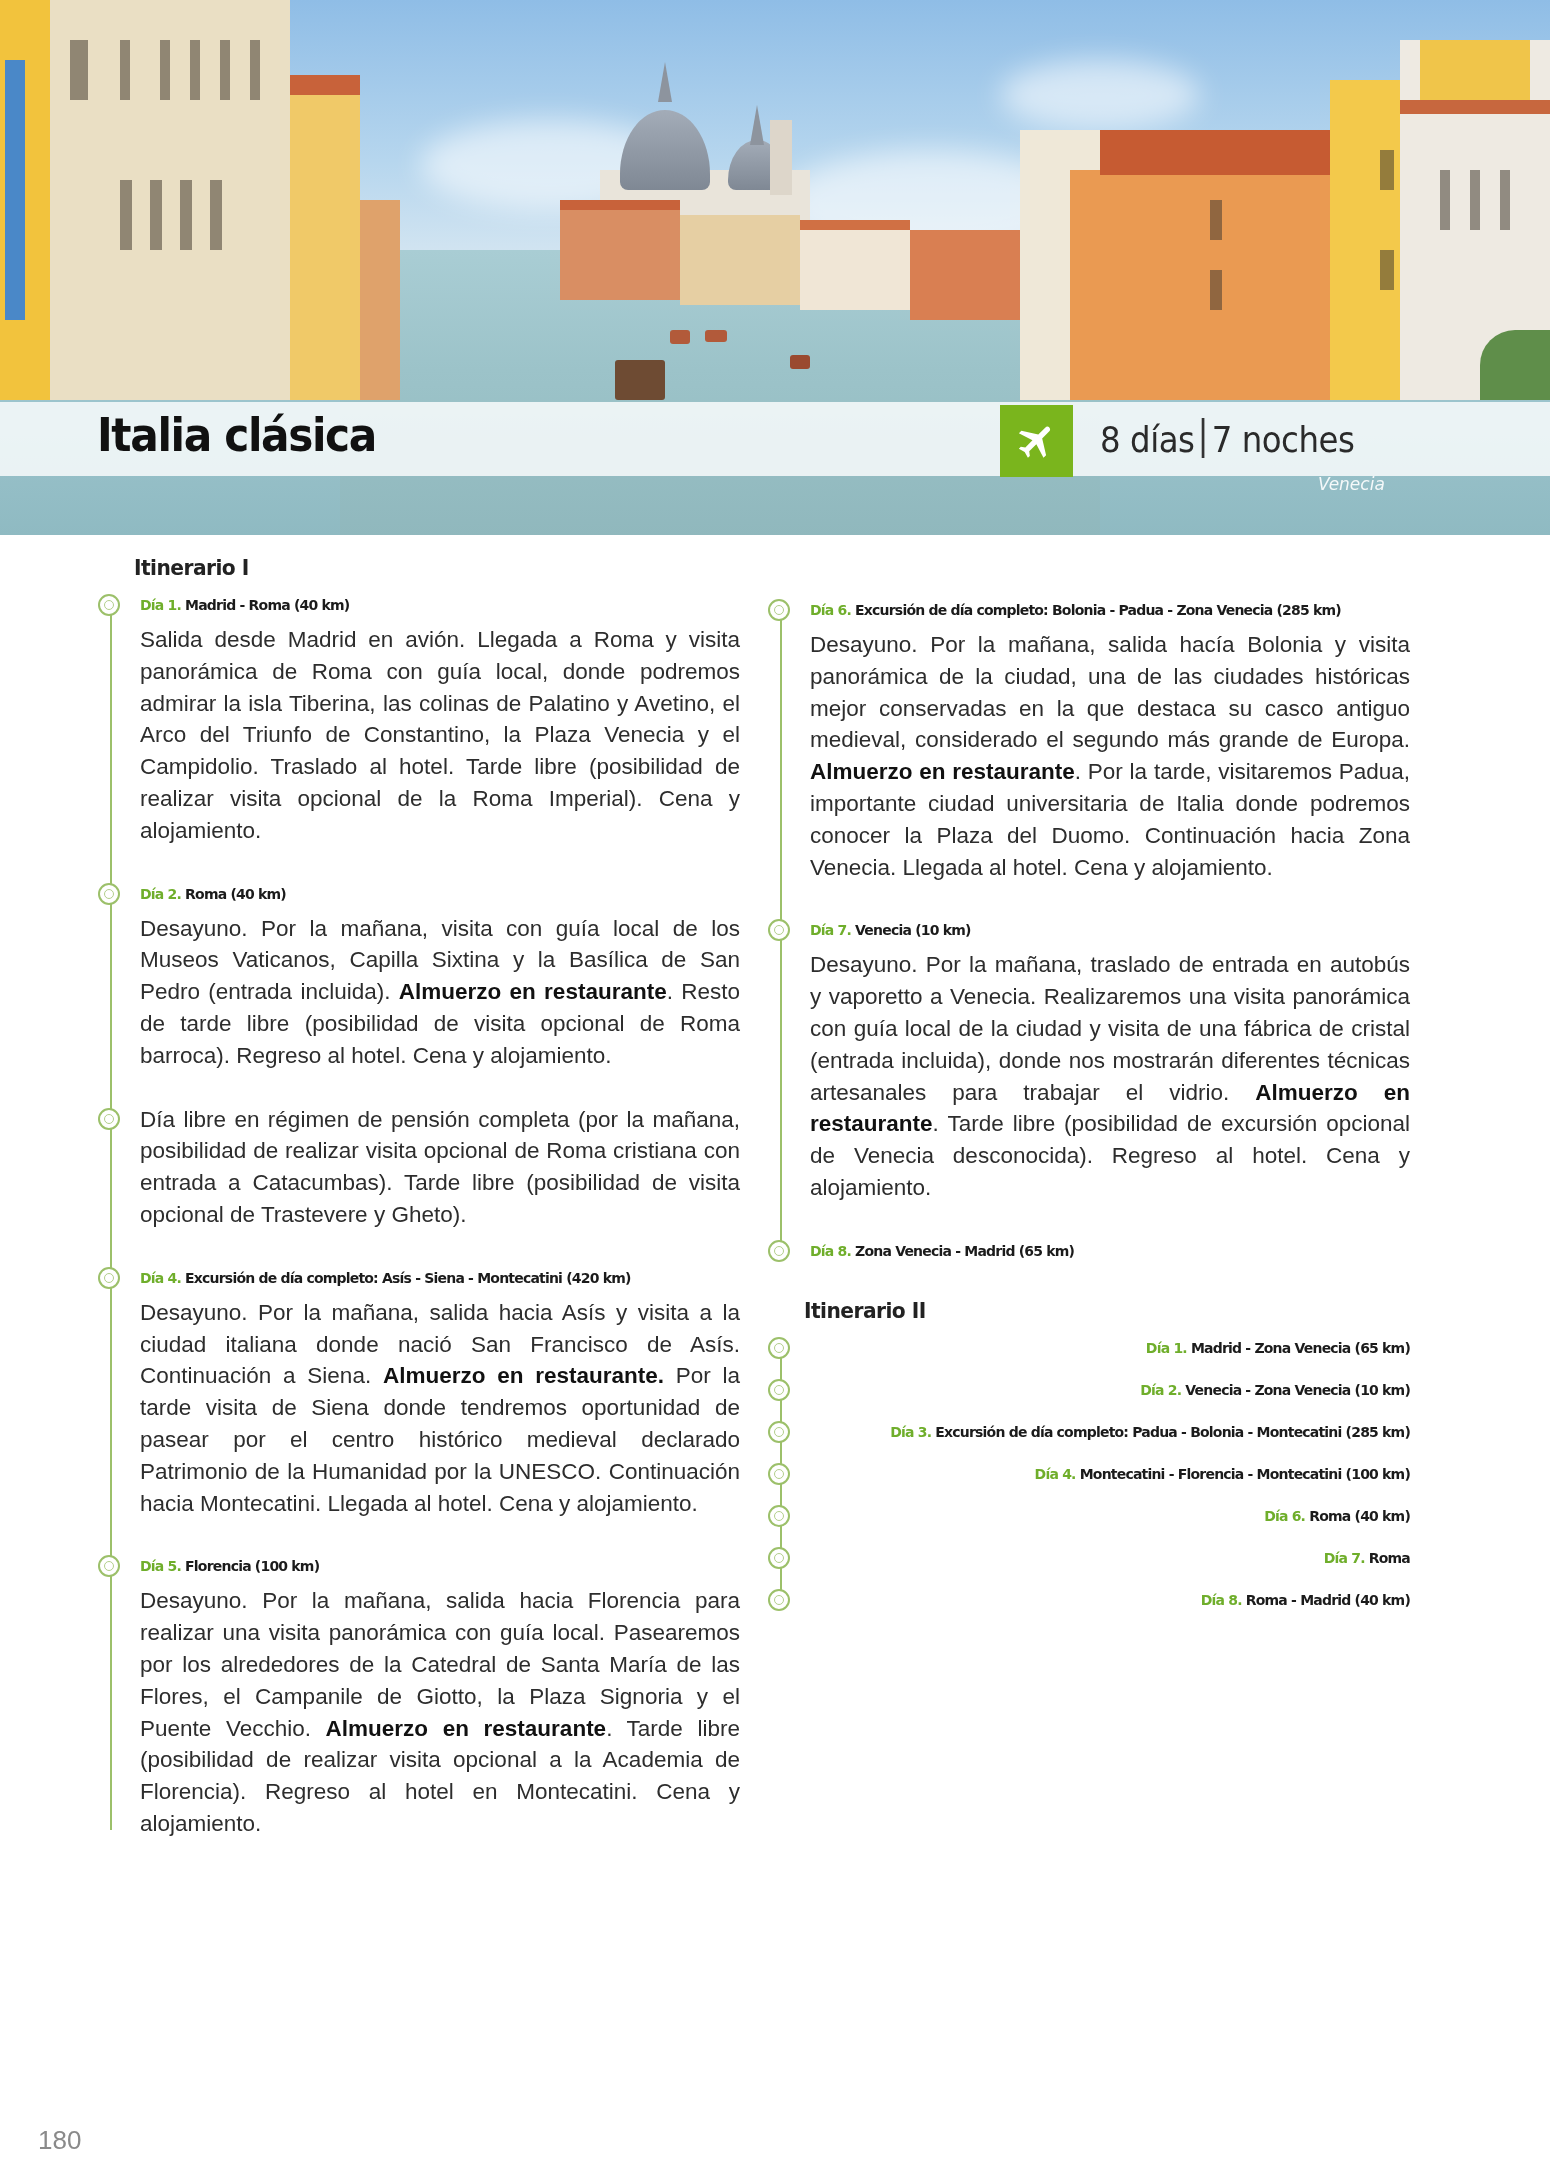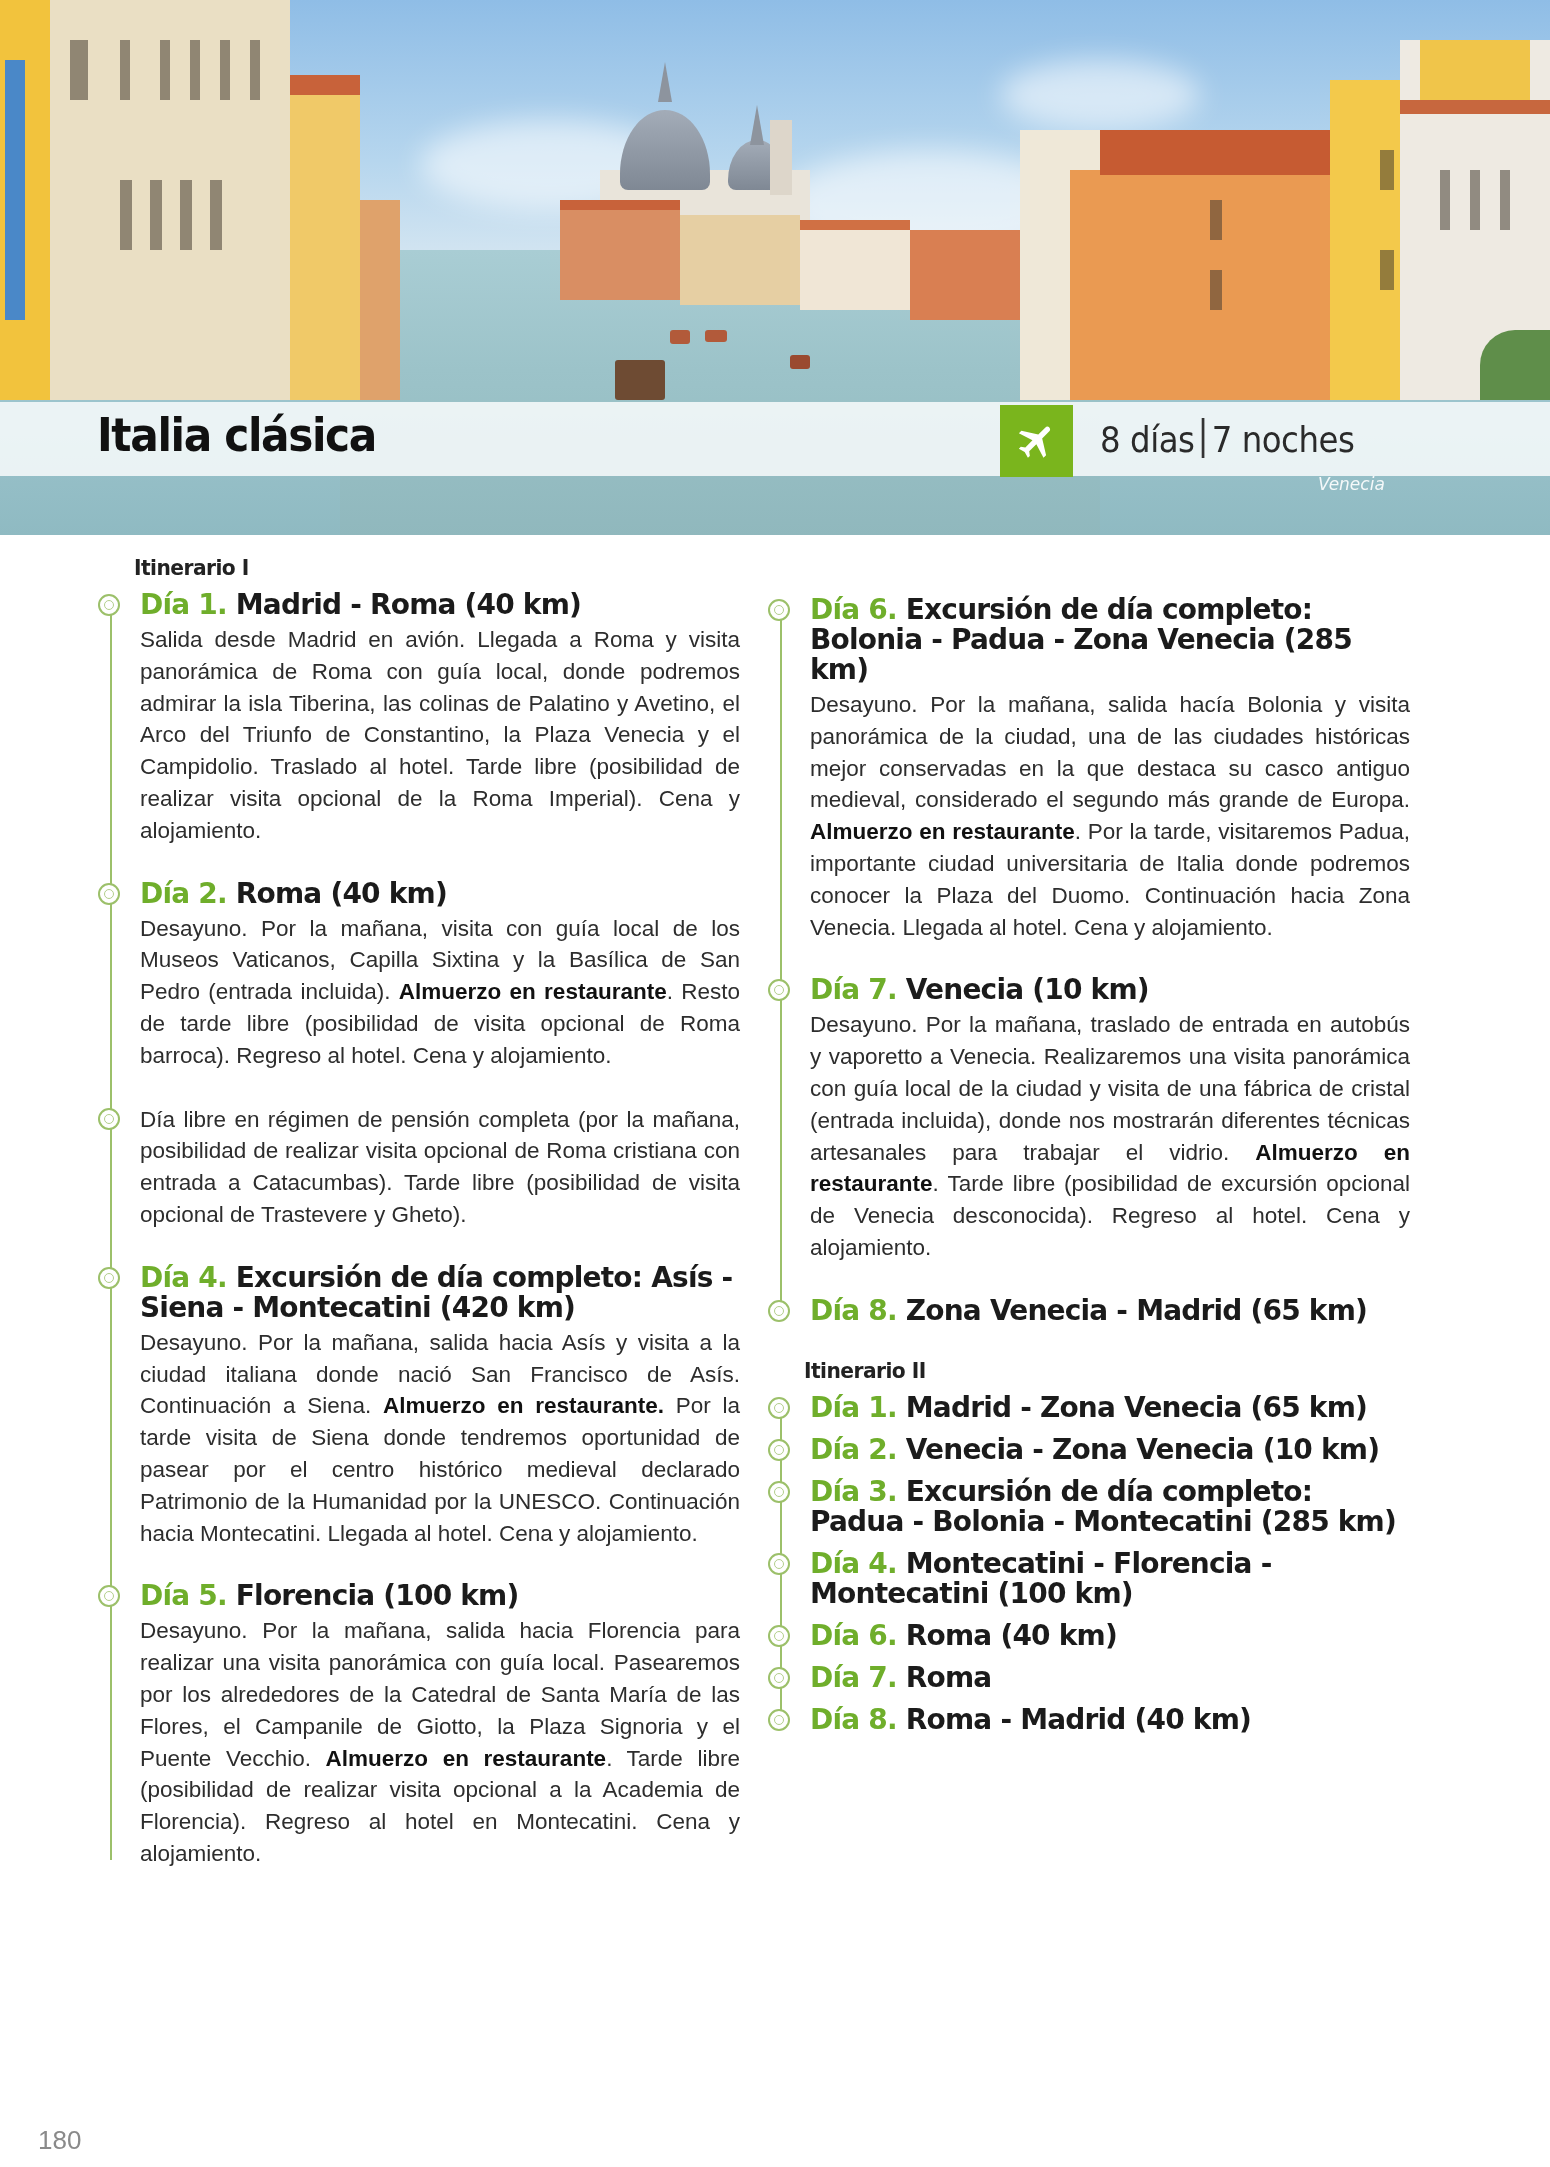--- a/index.html
+++ b/index.html
@@ -33,29 +33,29 @@
 
     .section-label { font-family: "DejaVu Sans", sans-serif; font-weight: bold; font-size: 22px; color: #222; margin: 0 0 10px 34px; letter-spacing: -0.6px; transform: scaleX(0.92); transform-origin: left; }
 
     .timeline { position: relative; }
     .timeline::before { content: ""; position: absolute; left: 10px; top: 18px; bottom: 10px; width: 2px; background: #9cc06a; }
 
     .day { position: relative; padding-left: 40px; margin-bottom: 32px; }
     .day .marker { position: absolute; left: -2px; top: 4px; width: 22px; height: 22px; border-radius: 50%; border: 2px solid #9cc06a; background: #fff; box-sizing: border-box; }
     .day .marker::after { content: ""; position: absolute; left: 4px; top: 4px; width: 10px; height: 10px; border-radius: 50%; border: 1.5px solid #b3cf8c; box-sizing: border-box; }
 
-    .day-head { font-family: "DejaVu Sans", sans-serif; font-weight: bold; font-size: 28px; line-height: 30px; letter-spacing: -0.8px; color: #1b1b1b; transform-origin: left; }
+    .day-head { font-family: "DejaVu Sans", sans-serif; font-weight: bold; font-size: 14px; line-height: 30px; letter-spacing: -0.8px; color: #1b1b1b; transform-origin: left; }
     .day-num { color: #6fae2b; font-weight: bold; }
     .day-body { font-family: "Liberation Sans", sans-serif; font-size: 22.5px; line-height: 31.8px; color: #2d2d2d; text-align: justify; margin-top: 4px; hyphens: manual; }
     .day-body b { color: #111; }
 
     
     .it2 { margin-top: 20px; }
     .it2 .day { margin-bottom: 12px; }
-    .it2 .day-head { line-height: 30px; }
+    .it2 .day-head { line-height: 30px; text-align: right; }
 
     .page-number { position: absolute; left: 38px; top: 2125px; font-family: "Liberation Sans", sans-serif; font-size: 26px; color: #8a8a8a; }
   </style>
 </head>
 <body>
 
 <div class="hero">
   <div class="sky-cloud" style="left:420px;top:120px;width:260px;height:90px;"></div>
   <div class="sky-cloud" style="left:780px;top:150px;width:300px;height:110px;"></div>
   <div class="sky-cloud" style="left:1000px;top:60px;width:200px;height:70px;"></div>

